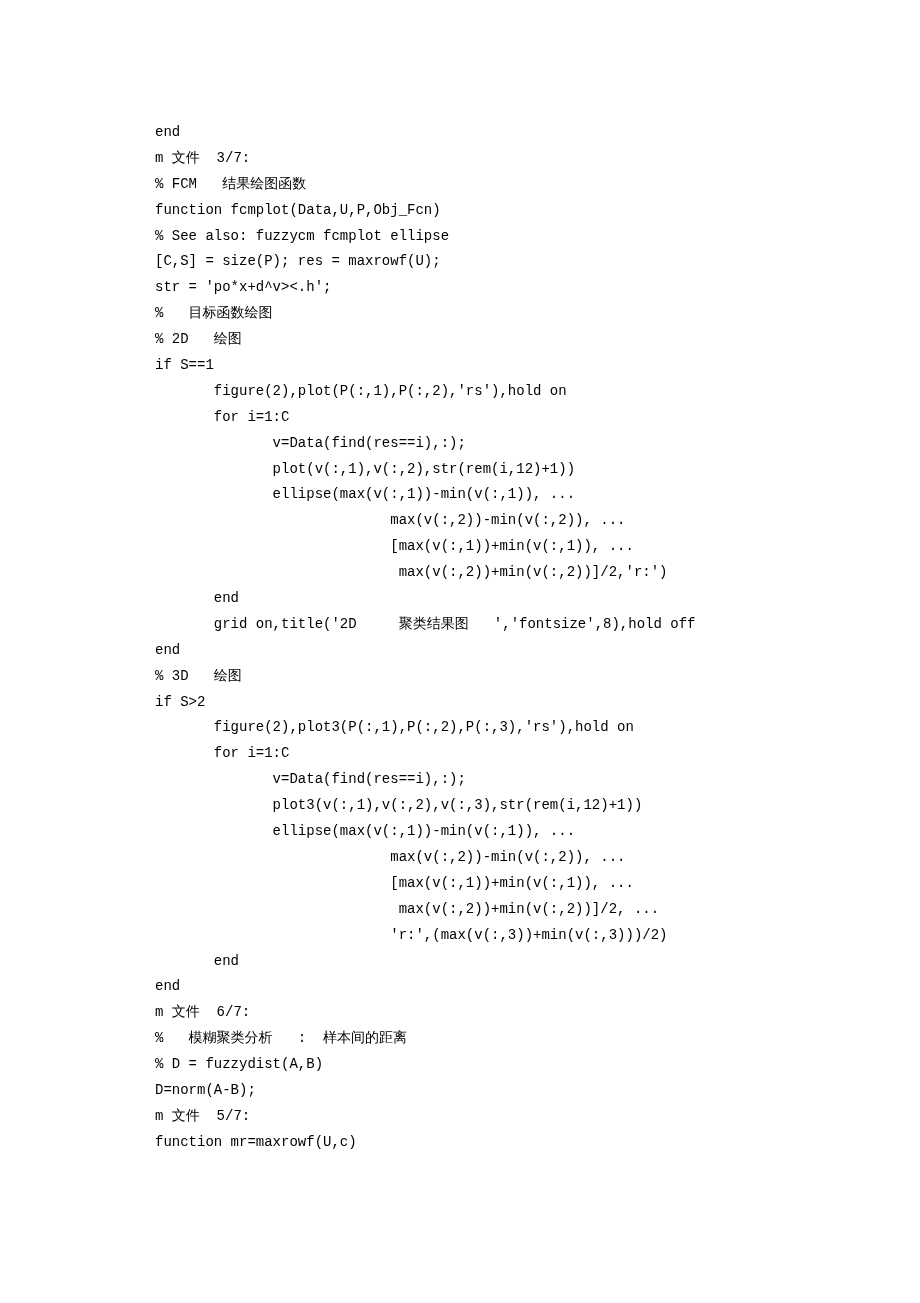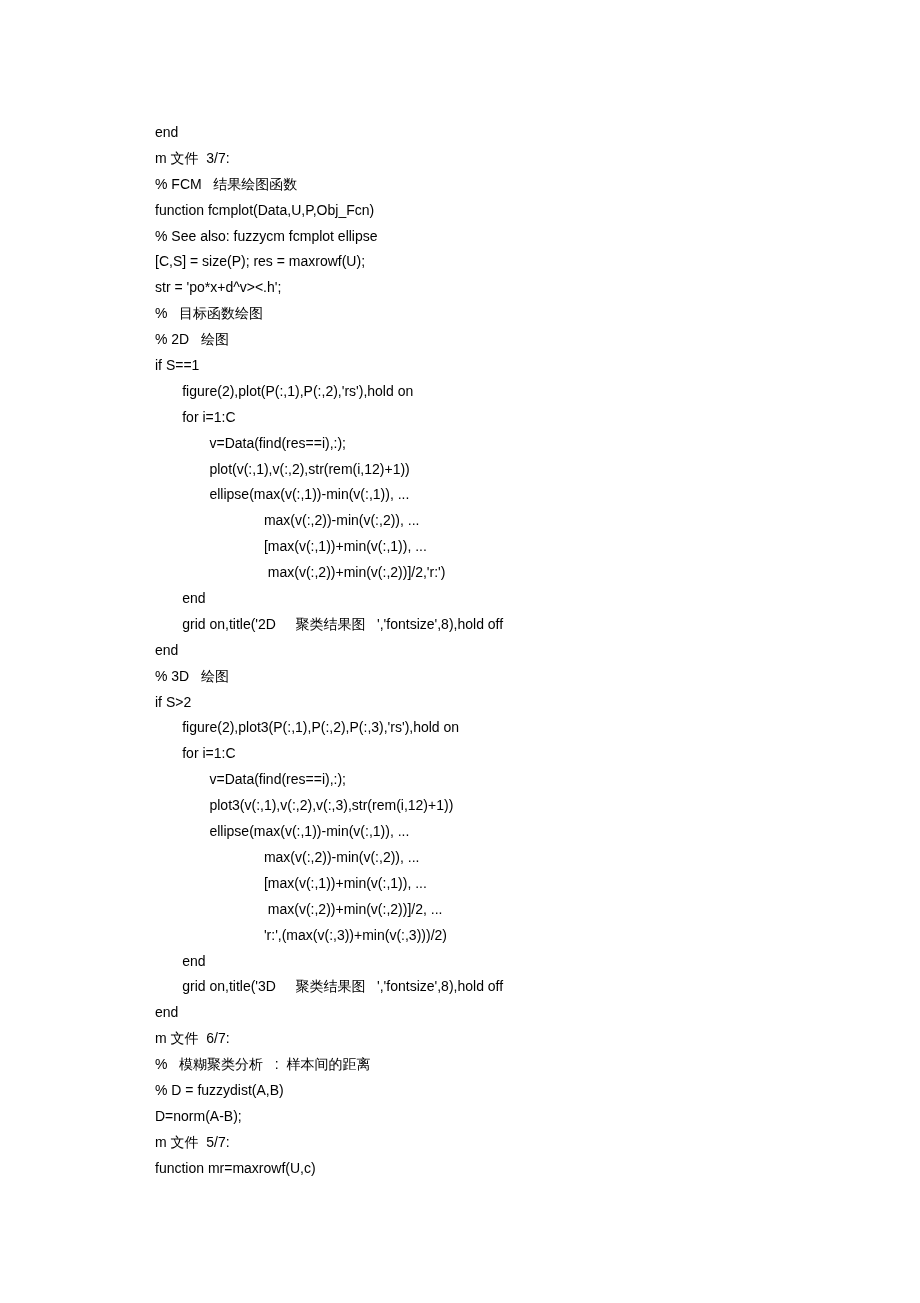--- a/index.html
+++ b/index.html
@@ -12,21 +12,21 @@
     line-height: 1.85;
   }
   .page {
     width: 920px;
     min-height: 1303px;
     padding: 120px 0 0 155px;
     box-sizing: border-box;
   }
   .line {
     white-space: pre;
-    font-family: Liberation Sans, sans-serif;
+    font-family: Liberation Mono, monospace;
   }
 </style>
 </head>
 <body>
 
 <div class="page">
   <div class="line">end</div>
   <div class="line">m 文件  3/7:</div>
   <div class="line">% FCM   结果绘图函数</div>
   <div class="line">function fcmplot(Data,U,P,Obj_Fcn)</div>
@@ -52,21 +52,20 @@
   <div class="line">       figure(2),plot3(P(:,1),P(:,2),P(:,3),'rs'),hold on</div>
   <div class="line">       for i=1:C</div>
   <div class="line">              v=Data(find(res==i),:);</div>
   <div class="line">              plot3(v(:,1),v(:,2),v(:,3),str(rem(i,12)+1))</div>
   <div class="line">              ellipse(max(v(:,1))-min(v(:,1)), ...</div>
   <div class="line">                            max(v(:,2))-min(v(:,2)), ...</div>
   <div class="line">                            [max(v(:,1))+min(v(:,1)), ...</div>
   <div class="line">                             max(v(:,2))+min(v(:,2))]/2, ...</div>
   <div class="line">                            'r:',(max(v(:,3))+min(v(:,3)))/2)</div>
   <div class="line">       end</div>
-  <div class="line">       grid on,title('3D     聚类结果图   ','fontsize',8),hold off</div>
   <div class="line">end</div>
   <div class="line">m 文件  6/7:</div>
   <div class="line">%   模糊聚类分析   :  样本间的距离</div>
   <div class="line">% D = fuzzydist(A,B)</div>
   <div class="line">D=norm(A-B);</div>
   <div class="line">m 文件  5/7:</div>
   <div class="line">function mr=maxrowf(U,c)</div>
 </div>
 
 </body></html>

